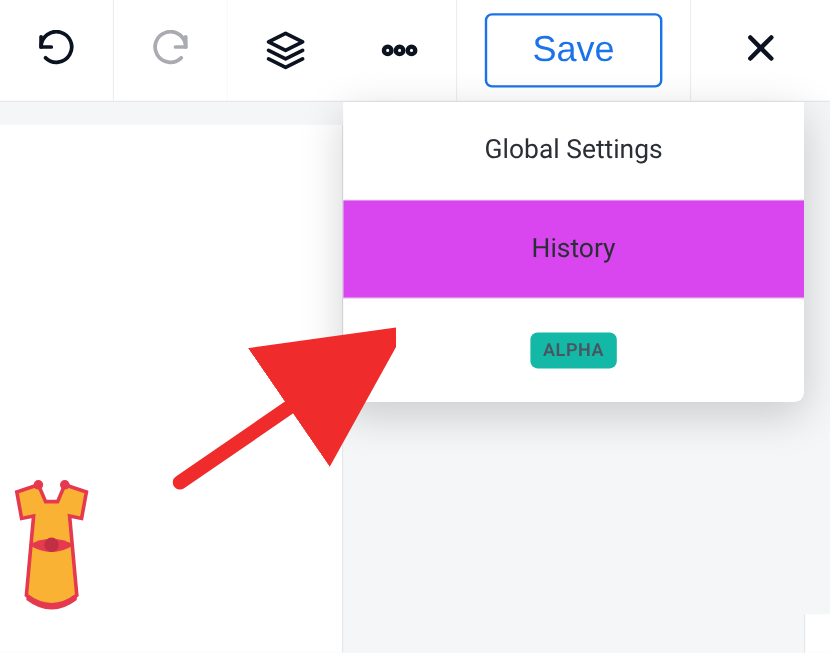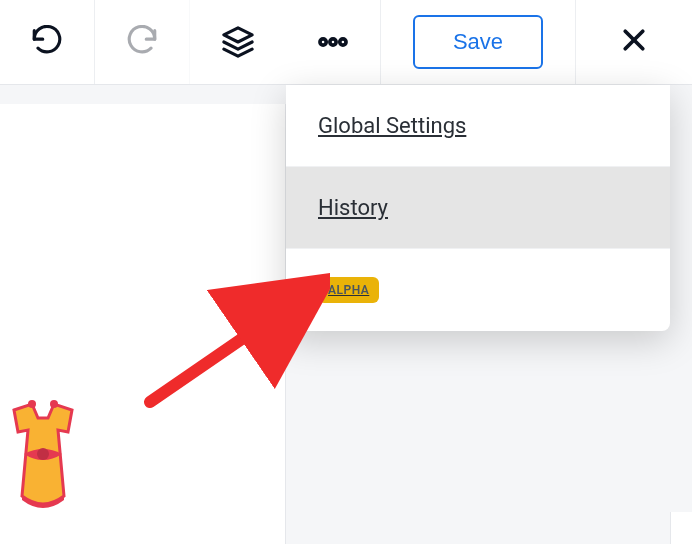--- a/index.html
+++ b/index.html
@@ -40,21 +40,21 @@
     width: 195px;
     display: flex;
     align-items: center;
     justify-content: center;
     border-right: 1px solid #eceef1;
   }
   .save-btn {
     border: 2px solid #1a73e8;
     border-radius: 6px;
     color: #1a73e8;
-    font-size: 22px;
+    font-size: 30px;
     font-weight: 500;
     padding: 12px 38px;
     background: #fff;
     cursor: pointer;
   }
   .close-btn-wrap {
     flex: 1;
     display: flex;
     align-items: center;
     justify-content: center;
@@ -85,30 +85,29 @@
     box-shadow: 0 10px 36px rgba(0,0,0,0.18);
     overflow: hidden;
   }
   .dropdown-item {
     padding: 28px 32px;
     font-size: 22px;
     color: #2a2f36;
     border-bottom: 1px solid #f0f1f3;
     display: flex;
     align-items: center;
-    justify-content: flex-start;
+    justify-content: center;
     cursor: pointer;
-    text-decoration: underline;
   }
   .dropdown-item:last-child { border-bottom: none; }
-  .dropdown-item.hovered { background: #e5e5e5; }
+  .dropdown-item.hovered { background: #d946ef; }
   .badge {
-    background: #eab308;
+    background: #14b8a6;
     color: #4a5560;
-    font-size: 12px;
+    font-size: 15px;
     font-weight: 600;
     padding: 6px 10px;
     border-radius: 6px;
     letter-spacing: 0.5px;
   }
   .right-strip {
     position: absolute;
     top: 512px;
     left: 670px;
     width: 22px;

